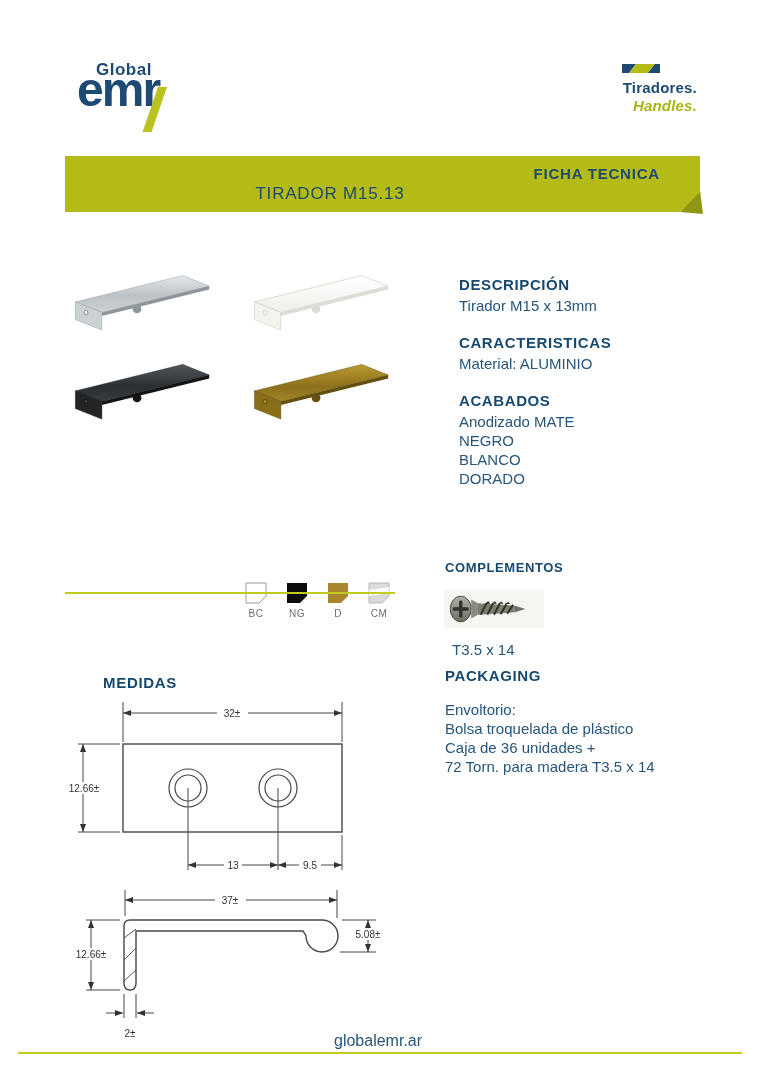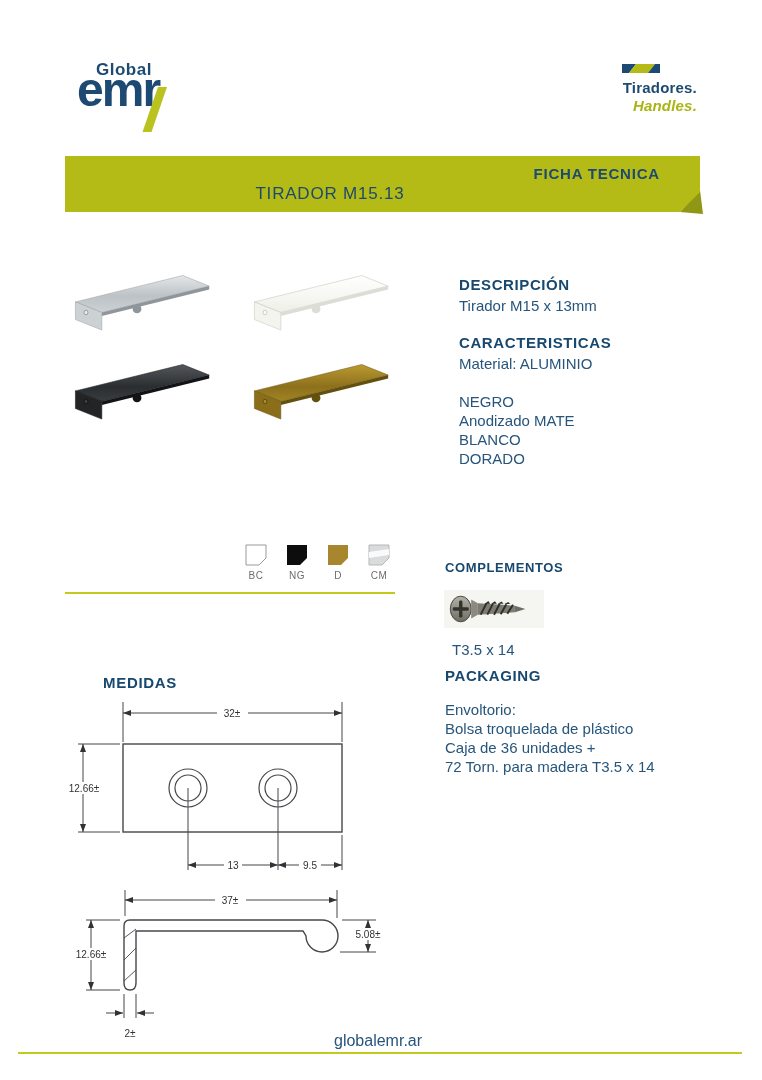--- a/index.html
+++ b/index.html
@@ -28,21 +28,21 @@
   .products svg { width:165px; height:66px; }
 
   
   .info-col { position:absolute; left:459px; top:276px; width:260px; color:#27557b; font-size:15px; line-height:18px; }
   .info-heading { color:#17486f; font-weight:700; letter-spacing:.6px; margin-bottom:2px; }
   .info-block { margin-bottom:19px; }
   .info-block .line { line-height:19px; }
 
   
   .swatches { position:absolute; left:245px; top:544px; display:flex; gap:19px; }
-  .swatch { width:22px; text-align:center; }
+  .swatch { width:22px; text-align:center;margin-top:38px; }
   .swatch svg { width:22px; height:22px; display:block; }
   .swatch-code { margin-top:4px; font-size:10px; color:#6d6d6d; letter-spacing:.5px; }
 
   .divider-olive { position:absolute; left:65px; top:592px; width:330px; height:2px; background:#c2cb1b; }
 
   
   .comp-heading { position:absolute; left:445px; top:560px; font-size:13px; font-weight:700; color:#17486f; letter-spacing:.6px; }
   .screw-wrap { position:absolute; left:444px; top:590px; width:100px; height:38px; background:#f5f5f2; }
   .screw-wrap svg { width:100px; height:38px; }
   .comp-item { position:absolute; left:452px; top:641px; font-size:15px; color:#27557b; }
@@ -155,22 +155,23 @@
   <div class="info-col">
     <div class="info-block">
       <div class="info-heading">DESCRIPCIÓN</div>
       <div class="line">Tirador M15 x 13mm</div>
     </div>
     <div class="info-block">
       <div class="info-heading">CARACTERISTICAS</div>
       <div class="line">Material: ALUMINIO</div>
     </div>
     <div class="info-block">
+      <div class="info-heading">ACABADOS</div>
+      <div class="line">Anodizado MATE</div>
       <div class="line">NEGRO</div>
-      <div class="line">Anodizado MATE</div>
       <div class="line">BLANCO</div>
       <div class="line">DORADO</div>
     </div>
   </div>
 
   <div class="swatches">
     <div class="swatch">
       <svg viewBox="0 0 22 22">
         <polygon points="1,1 21,1 21,14 14,21 1,21" stroke="#9a9a9a" stroke-width="1" fill="#ffffff"></polygon>
       </svg>

